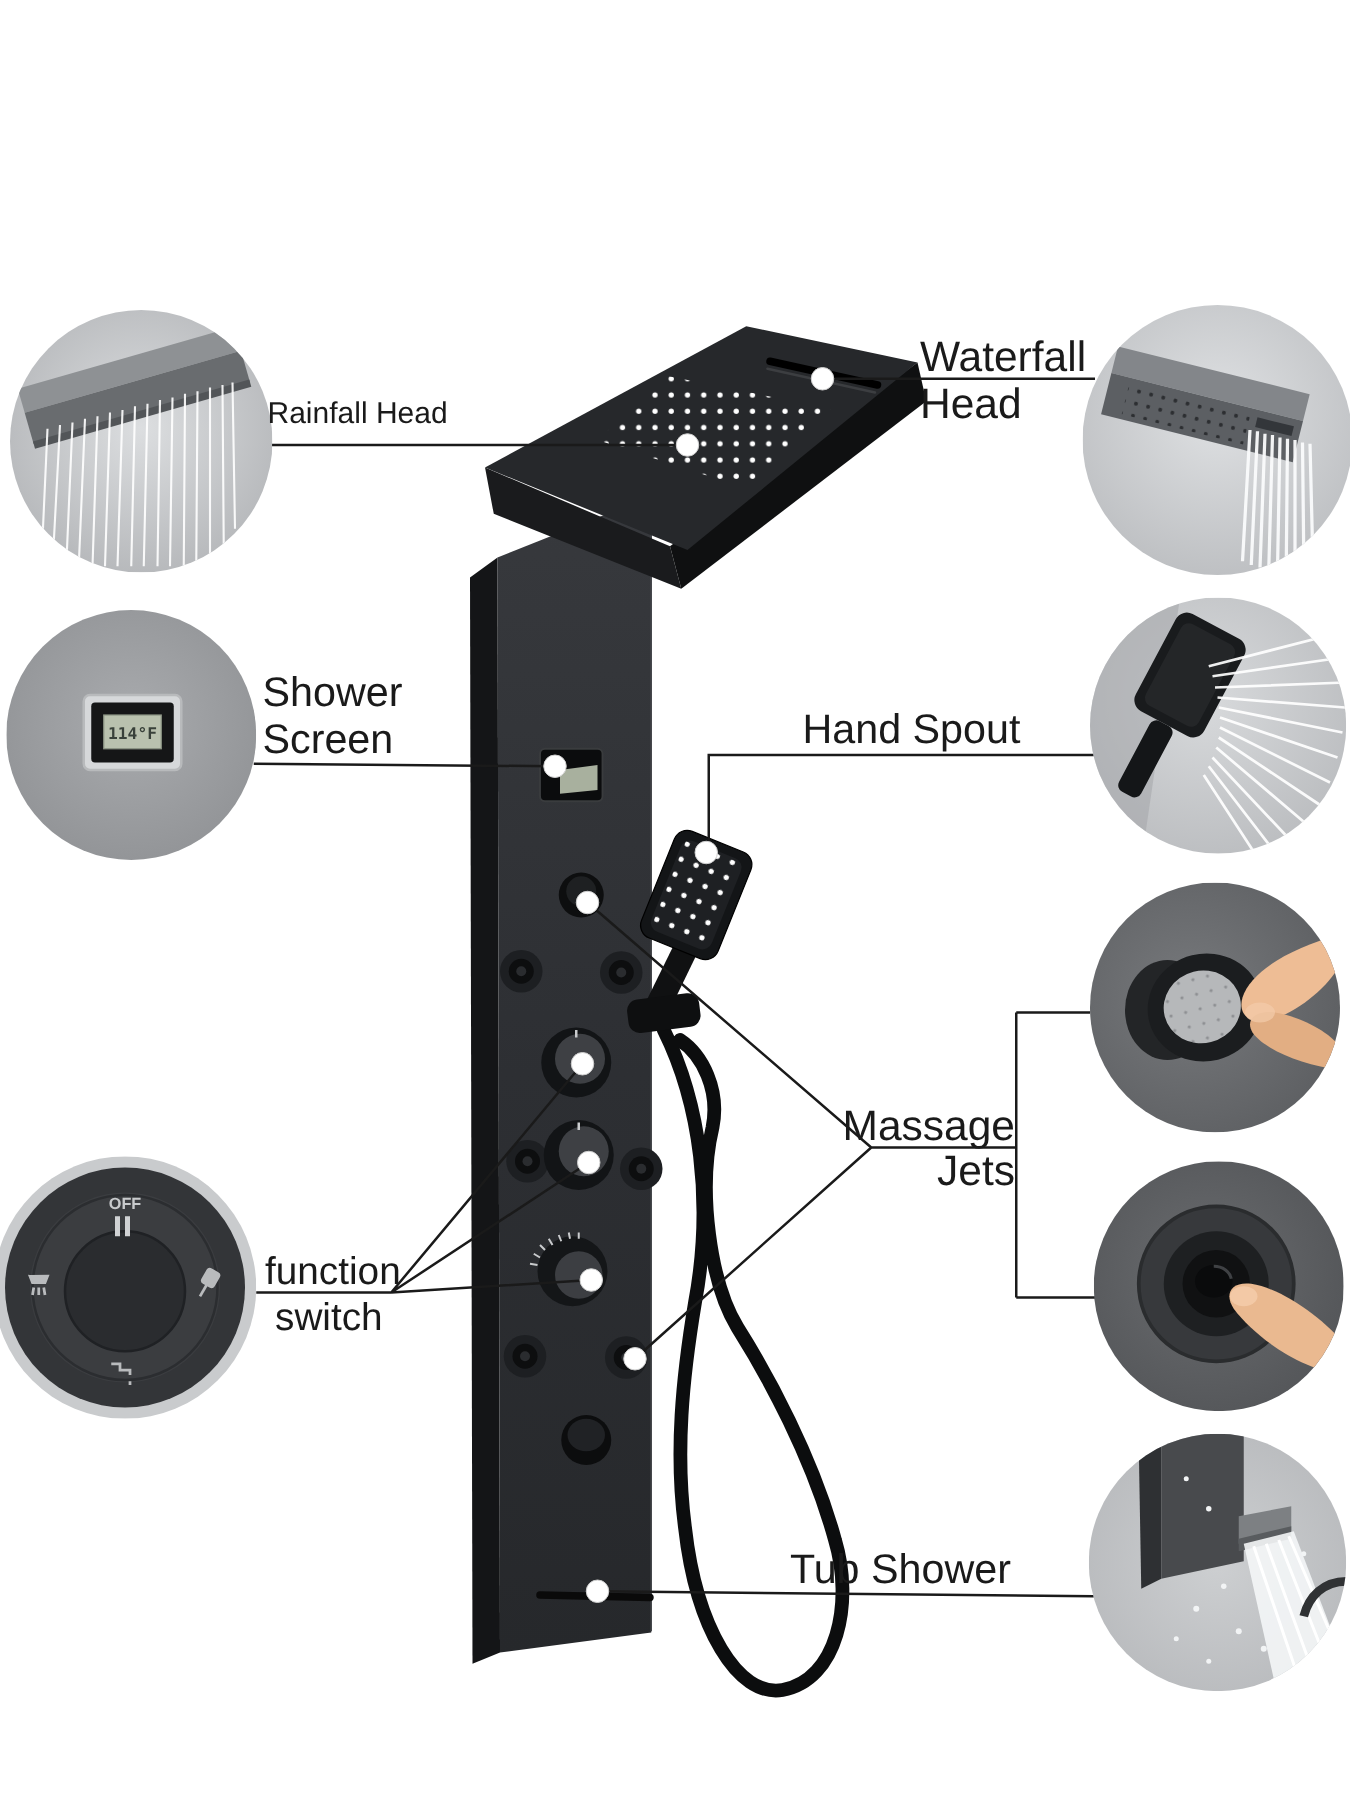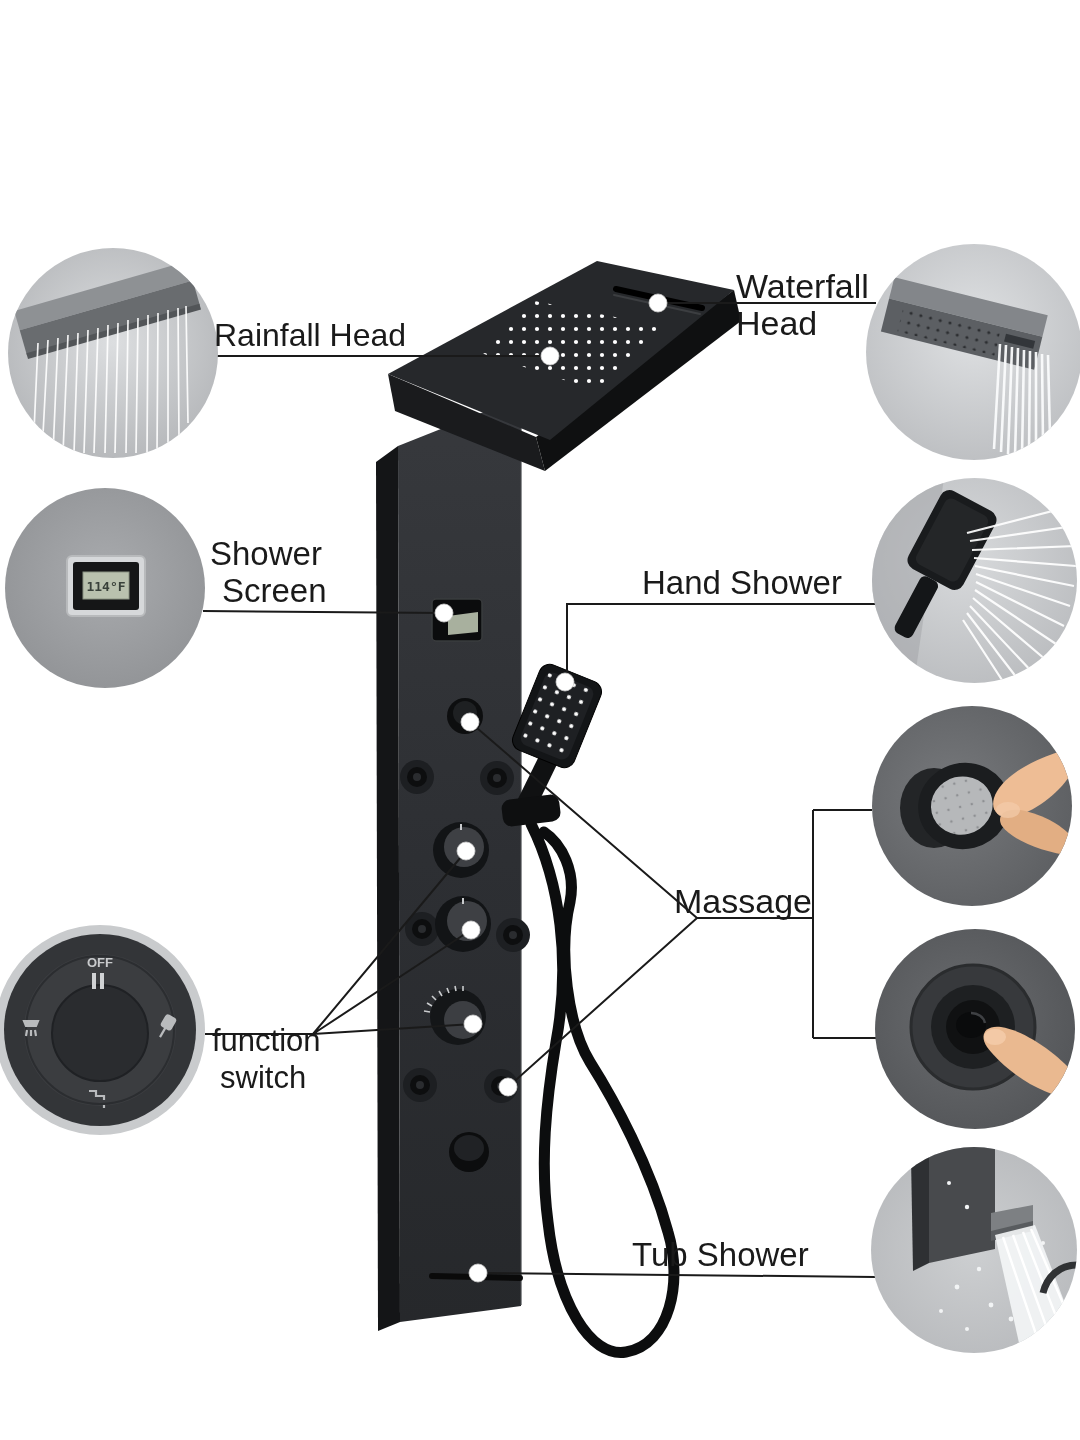--- a/index.html
+++ b/index.html
@@ -1,23 +1,23 @@
 <!DOCTYPE html>
 <html><head>
 <meta charset="utf-8">
 <style>
   html,body{margin:0;padding:0;background:#ffffff;}
   #stage{position:relative;width:1080px;height:1440px;background:#ffffff;overflow:hidden;
          font-family:"Liberation Sans", sans-serif;}
   .layer{position:absolute;left:0;top:0;}
   .lbl{position:absolute;font-weight:500;color:#1a1a1a;line-height:1;white-space:nowrap;text-align:center;}
-  .lbl32{font-size:32px;}
+  .lbl32{font-size:24px;}
   .lbl33{font-size:33px;}
   .lbl34{font-size:34px;}
-  .lbl31{font-size:31px;margin-top:24px;}
+  .lbl31{font-size:31px;}
   .photo-circle{position:absolute;border-radius:50%;overflow:hidden;}
   .photo-circle svg{display:block;}
   #massage-label-box{position:absolute;left:612px;top:847px;width:200px;text-align:right;margin-top:36px;}
   #massage-label-box .lblline{font-size:34px;font-weight:500;color:#1a1a1a;line-height:36px;}
 </style>
 </head>
 <body>
 
 <div id="stage">
 
@@ -323,26 +323,27 @@
       </g>
     </svg>
   </div>
 
   <div class="lbl lbl32" style="left:214px;top:319px;">Rainfall Head</div>
 
   <div class="lbl lbl34" style="left:736px;top:269px;">Waterfall</div>
   <div class="lbl lbl34" style="left:736px;top:306px;">Head</div>
 
   <div class="lbl lbl33" style="left:210px;top:537px;">Shower</div>
-  <div class="lbl lbl33" style="left:210px;top:574px;margin-left:12px;">Screen</div>
-
-  <div class="lbl lbl33" style="left:642px;top:566px;">Hand Shower</div>
+  <div class="lbl lbl33" style="left:210px;top:574px;">Screen</div>
+
+  <div class="lbl lbl33" style="left:642px;top:566px;">Hand Spout</div>
 
   <div id="massage-label-box">
     <div class="lblline">Massage</div>
+    <div class="lblline">Jets</div>
   </div>
 
   <div class="lbl lbl31" style="left:212px;top:1001px;">function</div>
   <div class="lbl lbl31" style="left:220px;top:1038px;">switch</div>
 
   <div class="lbl lbl33" style="left:632px;top:1238px;">Tub Shower</div>
 
 </div>
 
 </body></html>

